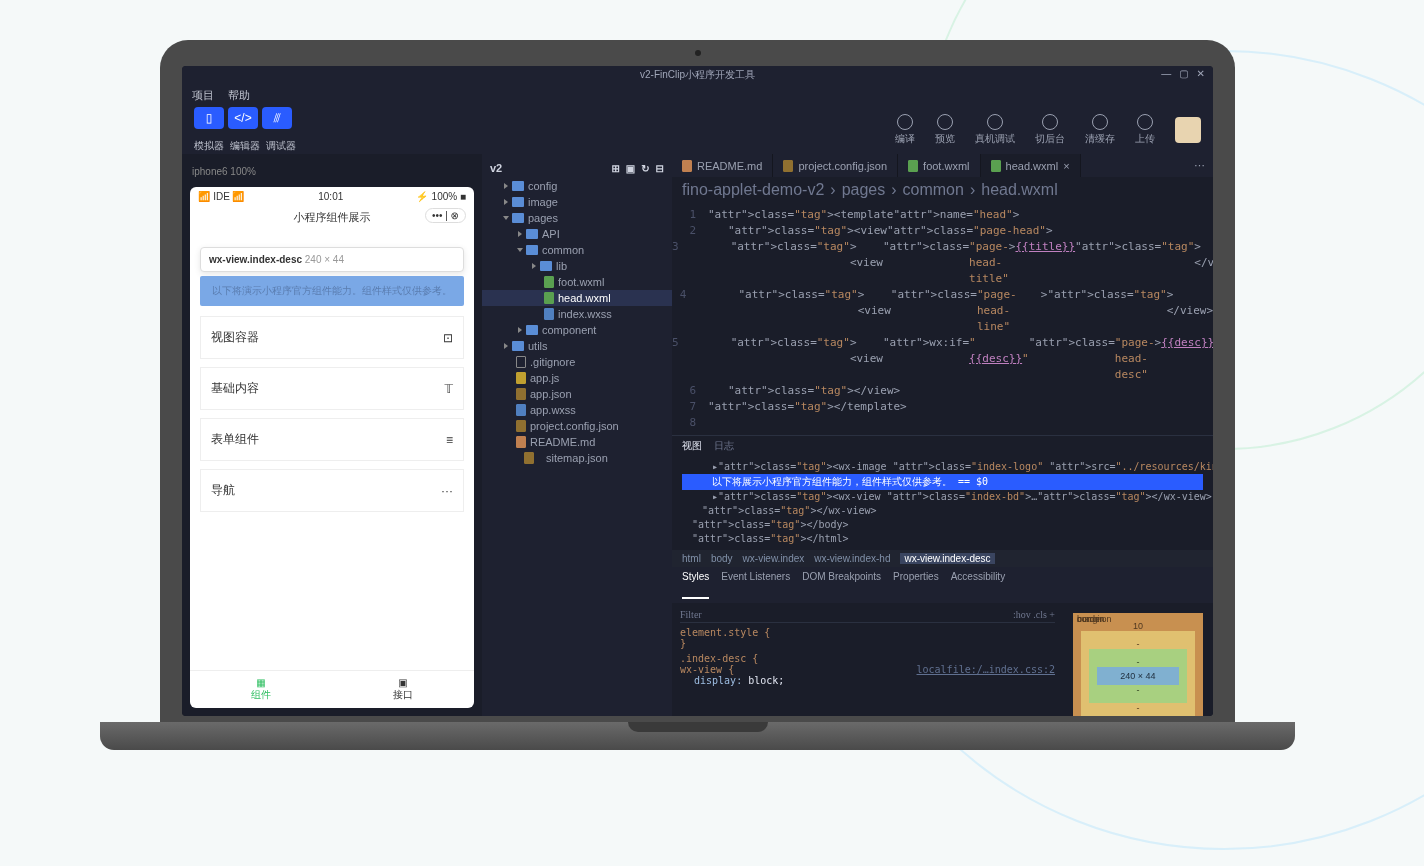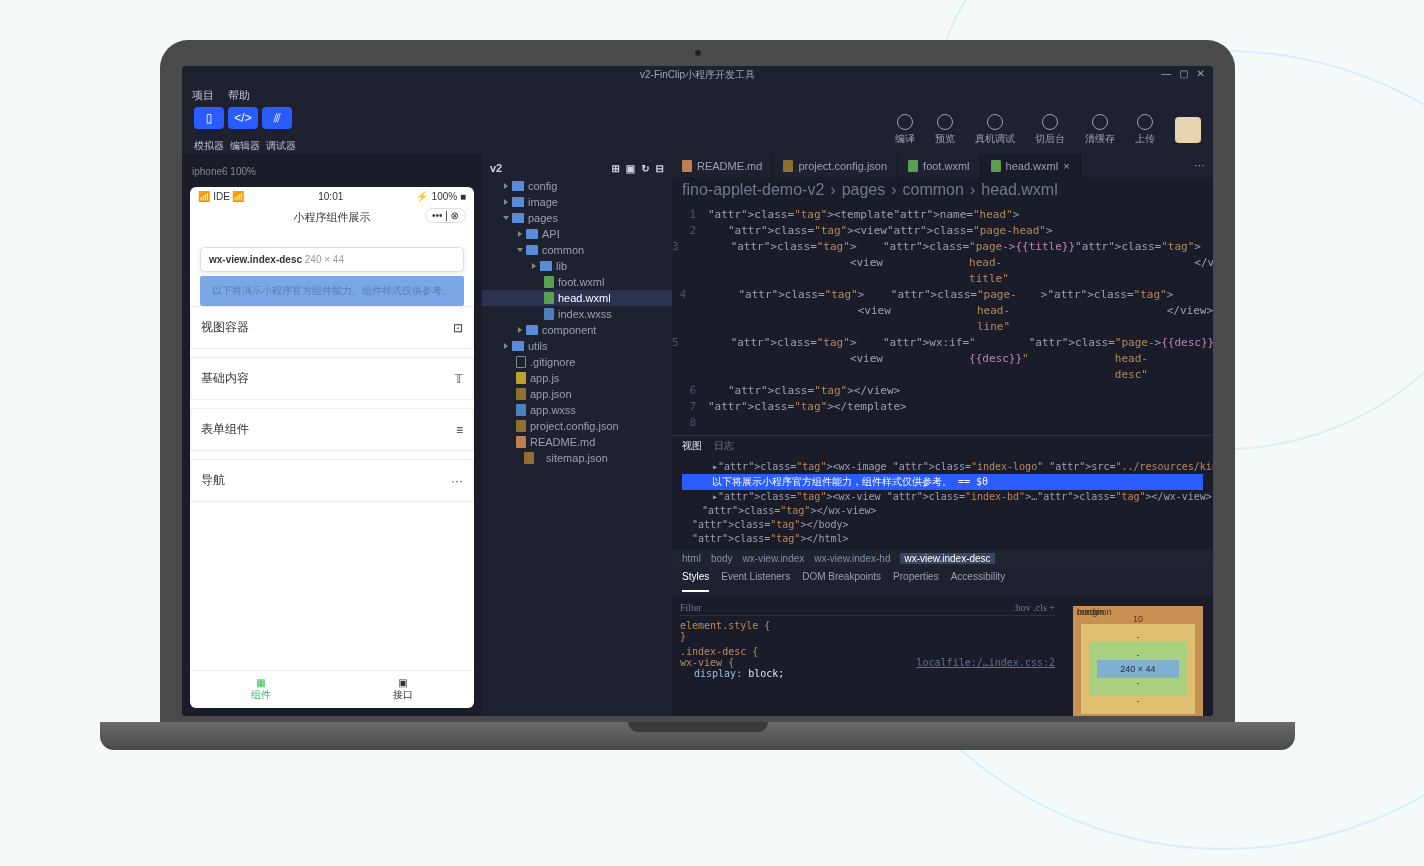--- a/index.html
+++ b/index.html
@@ -32,21 +32,21 @@
 
 .main { flex: 1; display: flex; overflow: hidden; }
 .sim-pane { width: 300px; background: #1a1d29; padding: 8px; display: flex; flex-direction: column; }
 .sim-header { font-size: 10px; color: #888; padding: 4px 2px; }
 .phone { background: #fff; flex: 1; border-radius: 6px; margin-top: 6px; display: flex; flex-direction: column; color: #333; overflow: hidden; }
 .phone-status { display: flex; justify-content: space-between; padding: 4px 8px; font-size: 10px; }
 .phone-title { text-align: center; font-size: 11px; padding: 4px; position: relative; }
 .capsule { position: absolute; right: 8px; top: 2px; border: 1px solid #ddd; border-radius: 12px; padding: 1px 6px; font-size: 10px; display: flex; gap: 4px; align-items: center; }
 .tooltip-box { margin: 18px 10px 4px; background: #fff; border: 1px solid #ddd; border-radius: 4px; padding: 6px 8px; font-size: 10px; box-shadow: 0 2px 6px rgba(0,0,0,0.1); }
 .hl-block { margin: 0 10px; background: #7aa8e6; color: #5a7db0; padding: 8px; font-size: 10px; text-align: center; border-radius: 2px; }
-.menu-list { display: flex; flex-direction: column; gap: 8px; }
+.menu-list { padding: 10px; display: flex; flex-direction: column; gap: 8px; }
 .menu-row { background: #fff; border: 1px solid #eee; padding: 12px 10px; display: flex; justify-content: space-between; align-items: center; font-size: 12px; }
 .phone-tabbar { margin-top: auto; display: flex; border-top: 1px solid #eee; }
 .tab-item { flex: 1; text-align: center; padding: 6px; font-size: 10px; }
 .tab-item.active { color: #2dbe60; }
 
 
 .tree-pane { width: 190px; background: #1e2130; padding: 4px 0; overflow: hidden; }
 .tree-header { display: flex; align-items: center; padding: 4px 8px; font-weight: bold; color: #d0d4e0; }
 .tree-header-icons { margin-left: auto; display: flex; gap: 6px; font-size: 10px; }
 .tree-item { display: flex; align-items: center; gap: 4px; padding: 2px 0; cursor: pointer; white-space: nowrap; }
@@ -65,33 +65,33 @@
 .editor-pane { flex: 1; background: #1a1d29; display: flex; flex-direction: column; overflow: hidden; }
 .editor-tabs { display: flex; background: #1e2130; height: 26px; align-items: stretch; }
 .etab { padding: 5px 10px; display: flex; align-items: center; gap: 5px; font-size: 11px; cursor: pointer; border-right: 1px solid #14161f; }
 .etab.active { background: #1a1d29; }
 .etab-more { padding: 5px 8px; margin-left: auto; }
 .breadcrumb { padding: 4px 10px; font-size: 16px; color: #707890; display: flex; gap: 6px; }
 .code { padding: 4px 0; font-family: Consolas, monospace; font-size: 11px; line-height: 16px; }
 .code-line { display: flex; }
 .gutter { width: 36px; text-align: right; color: #4a5068; padding-right: 12px; }
 .str { color: #b88860; }
-.brace { color: #c080c0; }
+.brace { color: #c080c0; text-decoration: underline; }
 
 
 .devtools { height: 320px; background: #1a1d29; border-top: 1px solid #2a3040; display: flex; flex-direction: column; font-size: 10px; }
 .dt-tabs { display: flex; gap: 12px; padding: 3px 10px; color: #707890; }
 .dt-tabs span.active { color: #e0e4f0; }
 .dom-view { padding: 4px 10px; font-family: Consolas, monospace; line-height: 14px; max-height: 110px; overflow: hidden; }
 .dom-line { white-space: nowrap; }
 .dom-line.hl { background: #2a5cff; color: #fff; padding: 1px 0; }
 .dom-crumb { padding: 3px 10px; background: #202430; color: #8090a8; display: flex; gap: 10px; }
 .dom-crumb span.active { background: #3a4560; color: #fff; padding: 0 4px; }
 .styles-bar { display: flex; gap: 12px; padding: 4px 10px; background: #1e2130; }
-.styles-bar span.active { color: #fff; border-bottom: 2px solid #fff; padding-bottom: 8px; }
+.styles-bar span.active { color: #fff; border-bottom: 2px solid #fff; padding-bottom: 15px; }
 .styles-body { display: flex; flex: 1; overflow: hidden; }
 .styles-left { flex: 1; padding: 4px 8px; font-family: Consolas, monospace; }
 .filter-row { display: flex; justify-content: space-between; color: #707890; padding: 2px 0; border-bottom: 1px solid #2a3040; margin-bottom: 4px; font-family: Liberation Serif, serif; }
 .rule-sel { color: #b88860; }
 .rule-prop { color: #9cbce0; padding-left: 14px; }
 .rule-val { color: #e0e4f0; }
 .box-model { width: 150px; padding: 10px; }
 .bm-margin { background: #c89050; padding: 8px; position: relative; font-size: 9px; }
 .bm-border { background: #e0c070; padding: 8px; }
 .bm-padding { background: #a8d080; padding: 8px; }

